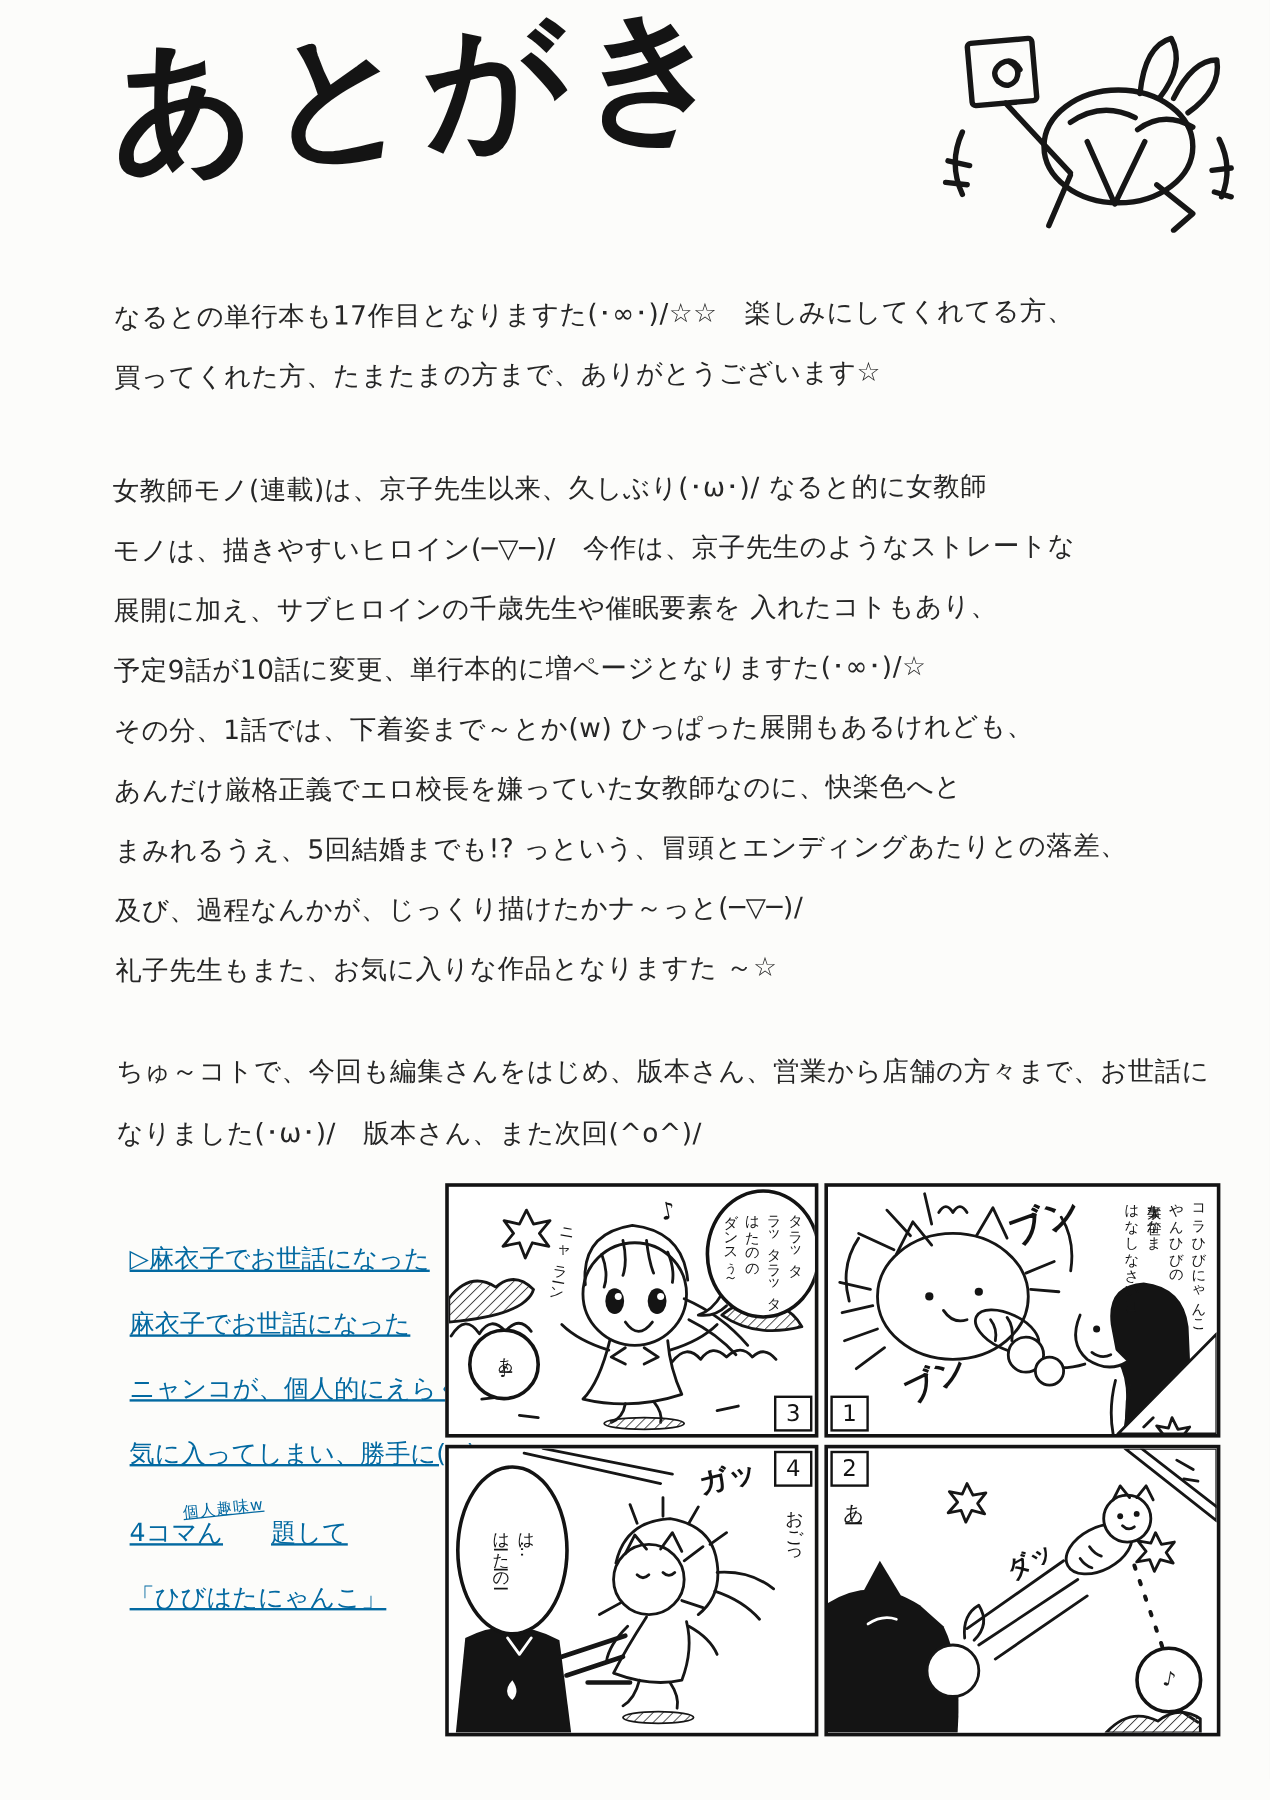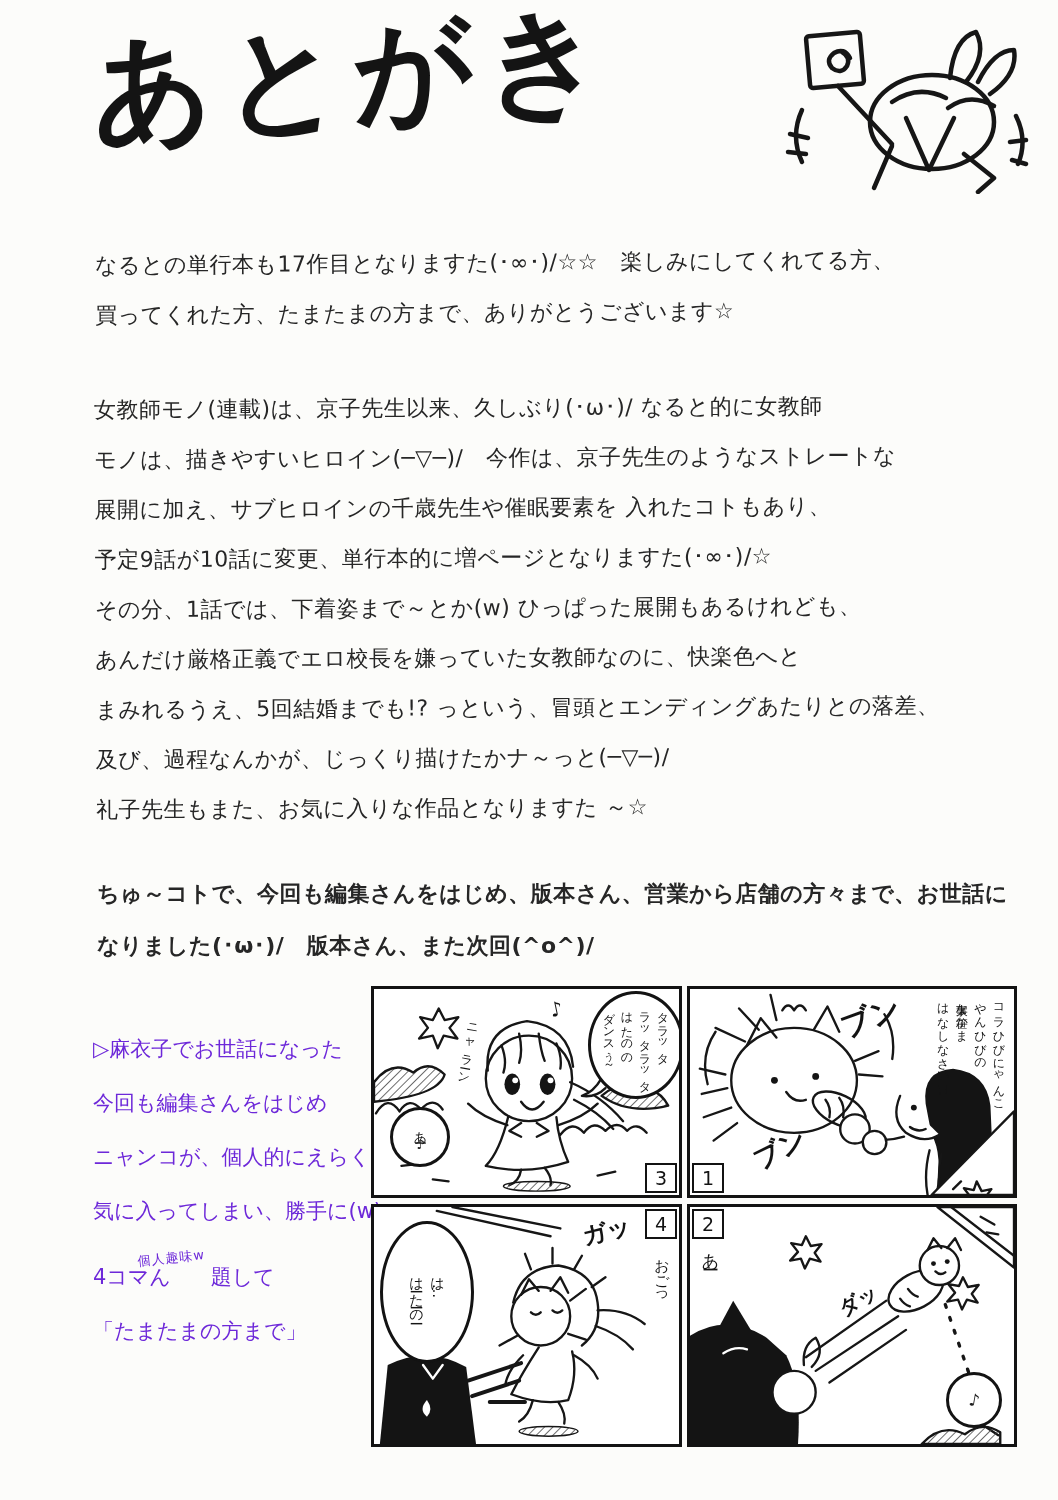--- a/index.html
+++ b/index.html
@@ -6,24 +6,24 @@
   body{width:1058px;height:1500px;background:#f4f4f2;font-family:"DejaVu Sans","Liberation Sans",sans-serif;color:#1e1e1e;}
   .page{position:relative;width:1058px;height:1500px;background:#fcfcfa;overflow:hidden;}
   .abs{position:absolute;}
   
   .title{left:86px;top:14px;font-size:118px;font-weight:bold;letter-spacing:10px;transform:rotate(-4deg);transform-origin:left top;color:#141414;}
   
   .para{position:absolute;font-size:22px;letter-spacing:.5px;color:#262626;white-space:nowrap;}
   .para .hline{height:50px;line-height:50px;}
   .p-intro{left:95px;top:238px;transform:rotate(-.4deg);}
   .p-body{left:95px;top:383px;transform:rotate(-.3deg);}
-  .p-close{left:97px;top:868px;font-weight:bold;}
+  .p-close{left:97px;top:868px;}
   .p-close .hline{height:52px;line-height:52px;}
   
-  .side{left:93px;top:1022px;font-size:21px;color:#6d28d9;}
+  .side{left:108px;top:1022px;font-size:21px;color:#0369a1;text-decoration:underline;}
   .side .sline{height:54px;line-height:54px;white-space:nowrap;}
   .side .annot{font-size:13px;height:18px;line-height:18px;margin:2px 0 -8px 44px;letter-spacing:1px;transform:rotate(-6deg);}
   .side .daishite{margin-left:40px;}
   
   .comic{left:371px;top:986px;width:646px;height:461px;}
   .panel{position:absolute;background:#fff;border:3px solid #131313;box-sizing:border-box;overflow:hidden;}
   .panel svg{position:absolute;left:0;top:0;width:100%;height:100%;}
   .pA{left:0;top:0;width:311px;height:212px;}
   .pB{left:316px;top:0;width:330px;height:212px;}
   .pC{left:0;top:218px;width:311px;height:243px;}
@@ -82,28 +82,28 @@
     <div class="hline">礼子先生もまた、お気に入りな作品となりますた ～☆</div>
   </div>
 
   <div class="para p-close">
     <div class="hline">ちゅ～コトで、今回も編集さんをはじめ、版本さん、営業から店舗の方々まで、お世話に</div>
     <div class="hline">なりました(･ω･)/　版本さん、また次回(^o^)/</div>
   </div>
 
   <div class="abs side">
     <div class="sline">▷麻衣子でお世話になった</div>
-    <div class="sline">今回も編集さんをはじめ</div>
+    <div class="sline">麻衣子でお世話になった</div>
     <div class="sline">ニャンコが、個人的にえらく</div>
     <div class="sline">気に入ってしまい、勝手に(w)</div>
     <div class="annot">個人趣味w</div>
     <div class="sline">
       <span>4コマん</span><span class="daishite">題して</span>
     </div>
-    <div class="sline">「たまたまの方まで」</div>
+    <div class="sline">「ひびはたにゃんこ」</div>
   </div>
 
   <div class="abs comic">
 
     <div class="panel pA">
       <svg viewBox="0 0 311 212" preserveAspectRatio="none" fill="none" stroke="#161616" stroke-width="2.4" stroke-linecap="round" stroke-linejoin="round">
         <defs>
             <pattern id="h3" width="6" height="6" patternUnits="userSpaceOnUse" patternTransform="rotate(45)">
               <line x1="0" y1="0" x2="0" y2="6" stroke="#444" stroke-width="1.6"></line>
             </pattern>

